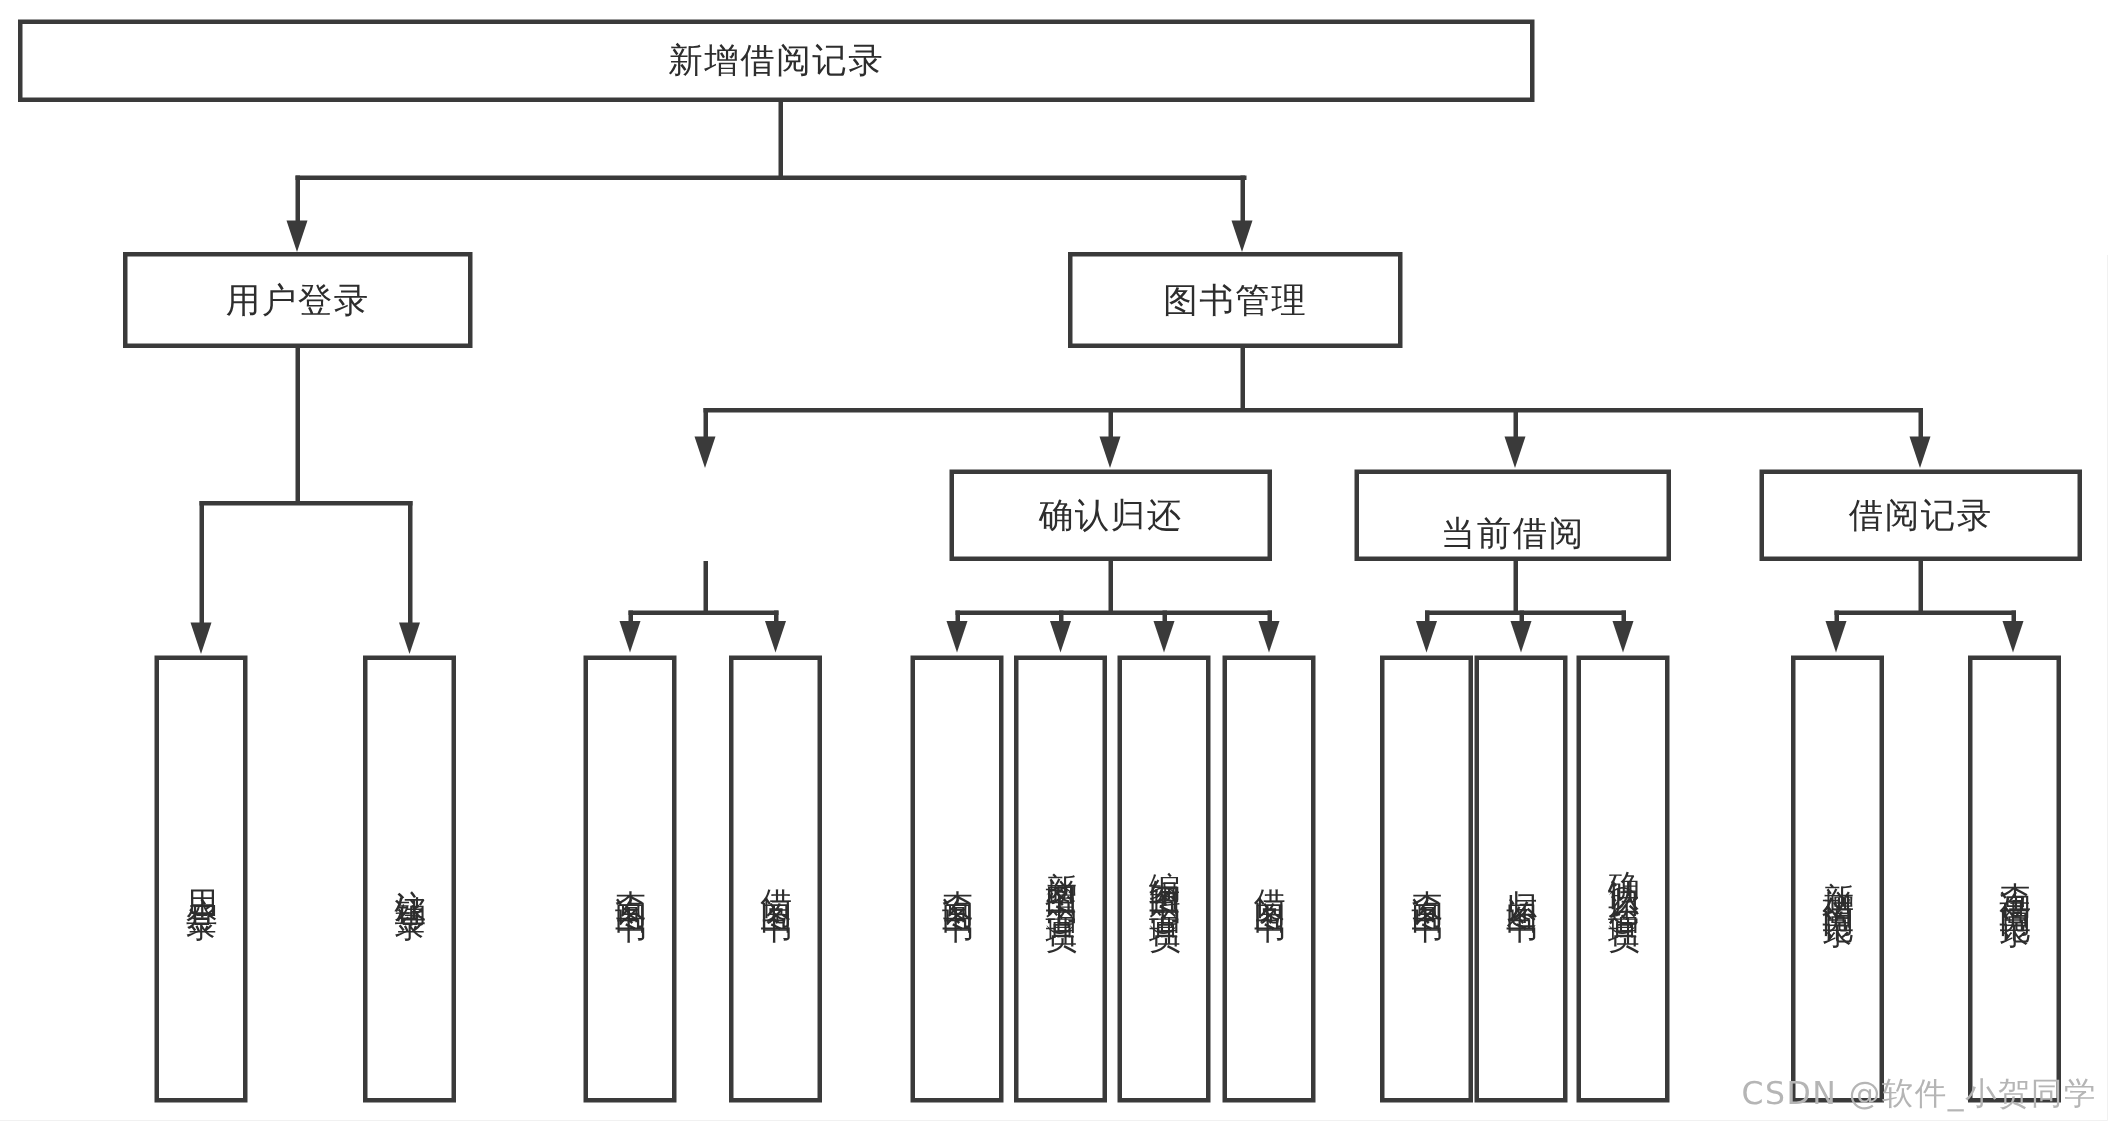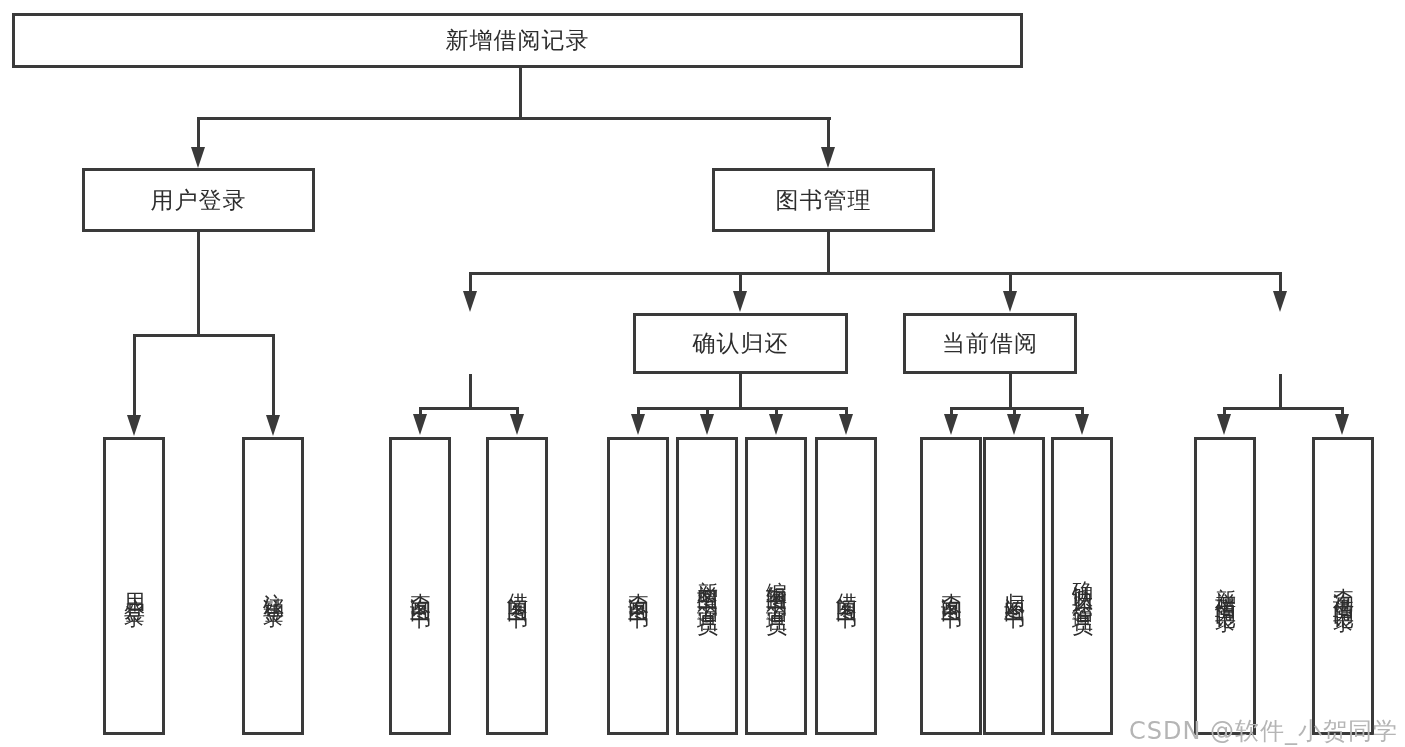--- a/index.html
+++ b/index.html
@@ -41,21 +41,21 @@
   .hline{height:3px;}
   .arr{
     position:absolute;width:0;height:0;
     border-left:7px solid transparent;
     border-right:7px solid transparent;
     border-top:21px solid var(--line);
   }
   .watermark{
     position:absolute;
     top:715px;right:7px;
-    font-size:24px;
+    font-size:21px;
     color:var(--watermark);
     letter-spacing:1px;
     white-space:nowrap;
   }
 </style>
 </head>
 <body>
 
 <div id="canvas">
 
@@ -91,22 +91,25 @@
   <div class="vline" style="left:739px;top:272px;height:22px;"></div>
   <div class="arr" style="left:733px;top:291px;"></div>
   <div class="vline" style="left:1009px;top:272px;height:22px;"></div>
   <div class="arr" style="left:1003px;top:291px;"></div>
   <div class="vline" style="left:1279px;top:272px;height:22px;"></div>
   <div class="arr" style="left:1273px;top:291px;"></div>
 
   <div class="box hbox" style="left:633px;top:313px;width:215px;height:61px;">
     <span>确认归还</span>
   </div>
-  <div class="box hbox" style="left:903px;top:313px;width:174px;height:61px;">
+  <div class="box hbox" style="left:903px;top:313px;width:211px;height:61px;align-items:flex-end;">
     <span>当前借阅</span>
+  </div>
+  <div class="box hbox" style="left:1173px;top:313px;width:215px;height:61px;">
+    <span>借阅记录</span>
   </div>
 
   <div class="vline" style="left:469px;top:374px;height:36px;"></div>
   <div class="hline" style="left:419px;top:407px;width:100px;"></div>
   <div class="vline" style="left:419px;top:407px;height:10px;"></div>
   <div class="arr" style="left:413px;top:414px;"></div>
   <div class="vline" style="left:516px;top:407px;height:10px;"></div>
   <div class="arr" style="left:510px;top:414px;"></div>
 
   <div class="vline" style="left:739px;top:374px;height:36px;"></div>

